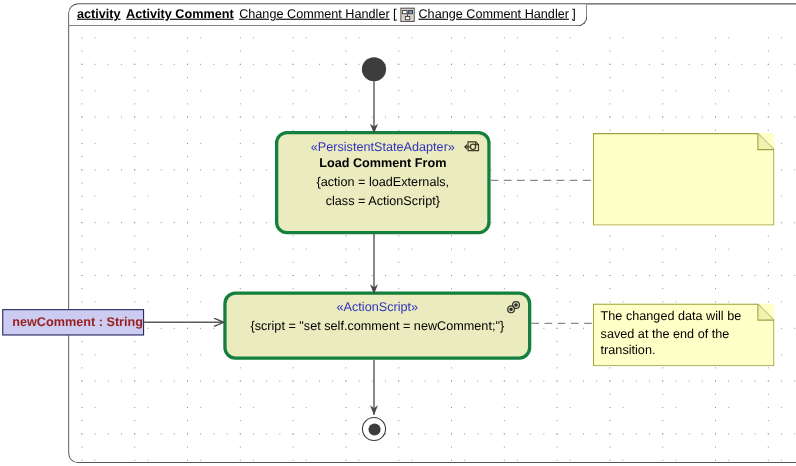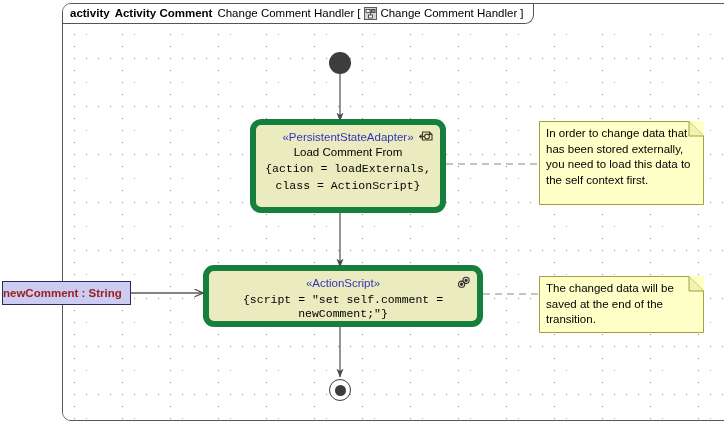--- a/index.html
+++ b/index.html
@@ -58,20 +58,21 @@
     background: #ffffff;
     border: 1px solid #555555;
     border-top-left-radius: 9px;
     border-bottom-right-radius: 9px;
     border-left: none;
     border-top: none;
     box-sizing: border-box;
     white-space: nowrap;
     font-size: 11.5px;
     color: #000000;
+    text-decoration: underline;
   }
   #frame-title-tab .kw {
     font-weight: bold;
     margin-right: 5px;
   }
   #frame-title-tab .nm { margin-right: 2px; }
   #frame-title-tab .brk { margin: 0 1px; }
   .tab-icon {
     display: inline-block;
     width: 13px;
@@ -83,43 +84,42 @@
     border: 1px solid #5a5a5a;
     box-sizing: border-box;
     flex: 0 0 auto;
   }
   .tab-icon svg { position: absolute; left: 0; top: 0; }
 
   
   .activity-node {
     position: absolute;
     background: #ebebc0;
-    border: 6px solid #15803d;
+    border: 3px solid #15803d;
     border-radius: 11px;
     box-sizing: border-box;
     text-align: center;
     color: #000000;
   }
   .stereotype {
     color: #3333bb;
     font-size: 11.5px;
     line-height: 14px;
     margin-top: 5px;
   }
   .node-name {
-    font-weight: normal;
+    font-weight: bold;
     font-size: 11.5px;
     line-height: 14px;
     margin-top: 1px;
   }
   .node-body {
     font-size: 11.5px;
     line-height: 14px;
     margin-top: 3px;
-    font-family: Liberation Mono, monospace;
   }
   .node-corner-icon {
     position: absolute;
     right: 5px;
     top: 4px;
     width: 16px;
     height: 15px;
   }
 
   
@@ -148,21 +148,21 @@
     position: absolute;
     left: 2px;
     top: 281px;
     width: 129px;
     height: 24px;
     background: #ccccf2;
     border: 1px solid #2a2a60;
     box-sizing: border-box;
     display: flex;
     align-items: center;
-    justify-content: flex-start;
+    justify-content: flex-end;
     color: #9a2020;
     font-weight: bold;
     font-size: 11.5px;
     white-space: nowrap;
   }
 
   
   #initial-node {
     position: absolute;
     left: 329px;
@@ -294,24 +294,20 @@
 
 <div id="parameter-box">
   <span>newComment : String</span>
 </div>
 
 <div class="note" id="note-1" style="left:539px; top:121px; width:165px; height:84px;">
   <svg class="note-svg" width="165" height="84" viewBox="0 0 165 84">
     <path d="M0.5,0.5 H150 L164.5,15 V83.5 H0.5 Z" fill="#ffffc8" stroke="#a0a040" stroke-width="1"></path>
     <path d="M150,0.5 V15 H164.5" fill="#f2f2b0" stroke="#a0a040" stroke-width="1"></path>
   </svg>
-  <div class="note-text">In order to change data that
-has been stored externally,
-you need to load this data to
-the self context first.</div>
 </div>
 
 <div class="note" id="note-2" style="left:539px; top:276px; width:165px; height:44px;">
   <svg class="note-svg" width="165" height="57" viewBox="0 0 165 57">
     <path d="M0.5,0.5 H150 L164.5,15 V56.5 H0.5 Z" fill="#ffffc8" stroke="#a0a040" stroke-width="1"></path>
     <path d="M150,0.5 V15 H164.5" fill="#f2f2b0" stroke="#a0a040" stroke-width="1"></path>
   </svg>
   <div class="note-text">The changed data will be
 saved at the end of the
 transition.</div>

